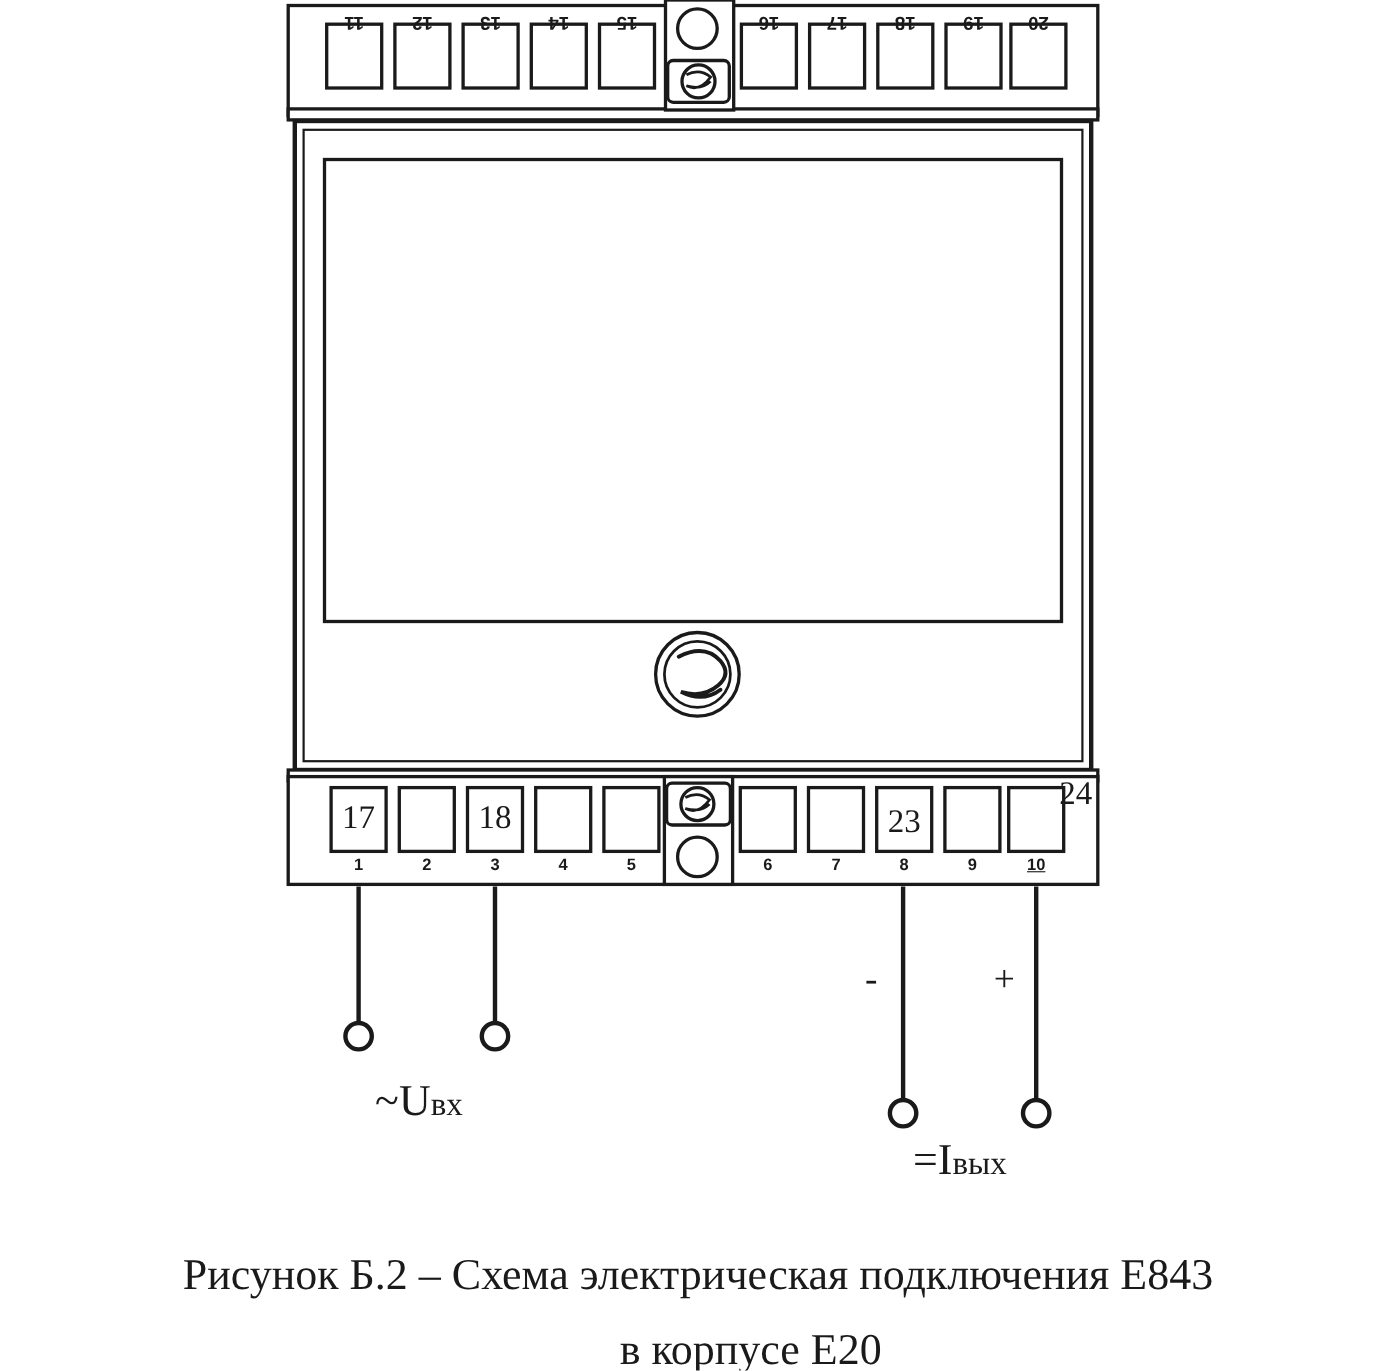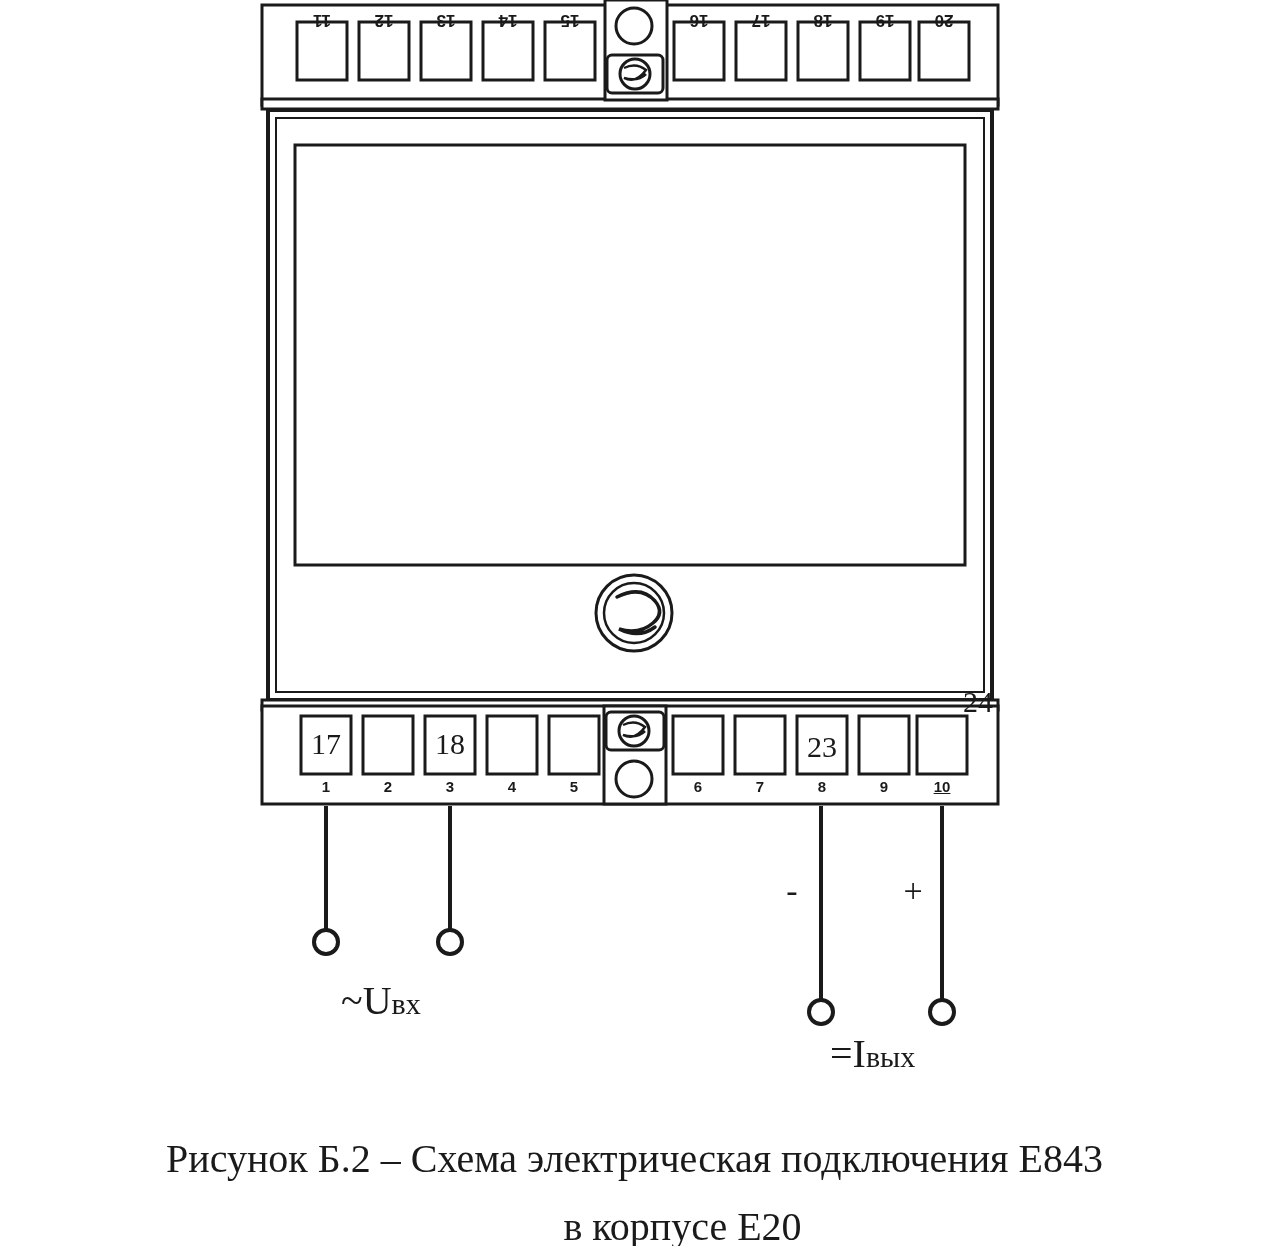--- a/index.html
+++ b/index.html
@@ -179,21 +179,21 @@
   <div class="term-bottom-num" style="left:559px; top:778px;">5</div>
   <div class="term-bottom-num" style="left:683px; top:778px;">6</div>
   <div class="term-bottom-num" style="left:745px; top:778px;">7</div>
   <div class="term-bottom-num" style="left:807px; top:778px;">8</div>
   <div class="term-bottom-num" style="left:869px; top:778px;">9</div>
   <div class="term-bottom-num" style="left:927px; top:778px;text-decoration:underline;">10</div>
 
   <div class="wire-num" style="left:304px; top:727px;">17</div>
   <div class="wire-num" style="left:428px; top:727px;">18</div>
   <div class="wire-num" style="left:800px; top:730px;text-align:center;">23</div>
-  <div class="wire-num" style="left:920px; top:685px;padding-left:36px;">24</div>
+  <div class="wire-num" style="left:920px; top:705px;padding-left:36px;">24</div>
 
   <div class="sign" style="left:777px; top:872px;">-</div>
   <div class="sign" style="left:898px; top:872px;">+</div>
 
   <div class="signal-label" style="left:341px; top:977px;">
     <span>~U</span><span class="sub">вх</span>
   </div>
   <div class="signal-label" style="left:830px; top:1030px;">
     <span>=I</span><span class="sub">вых</span>
   </div>

